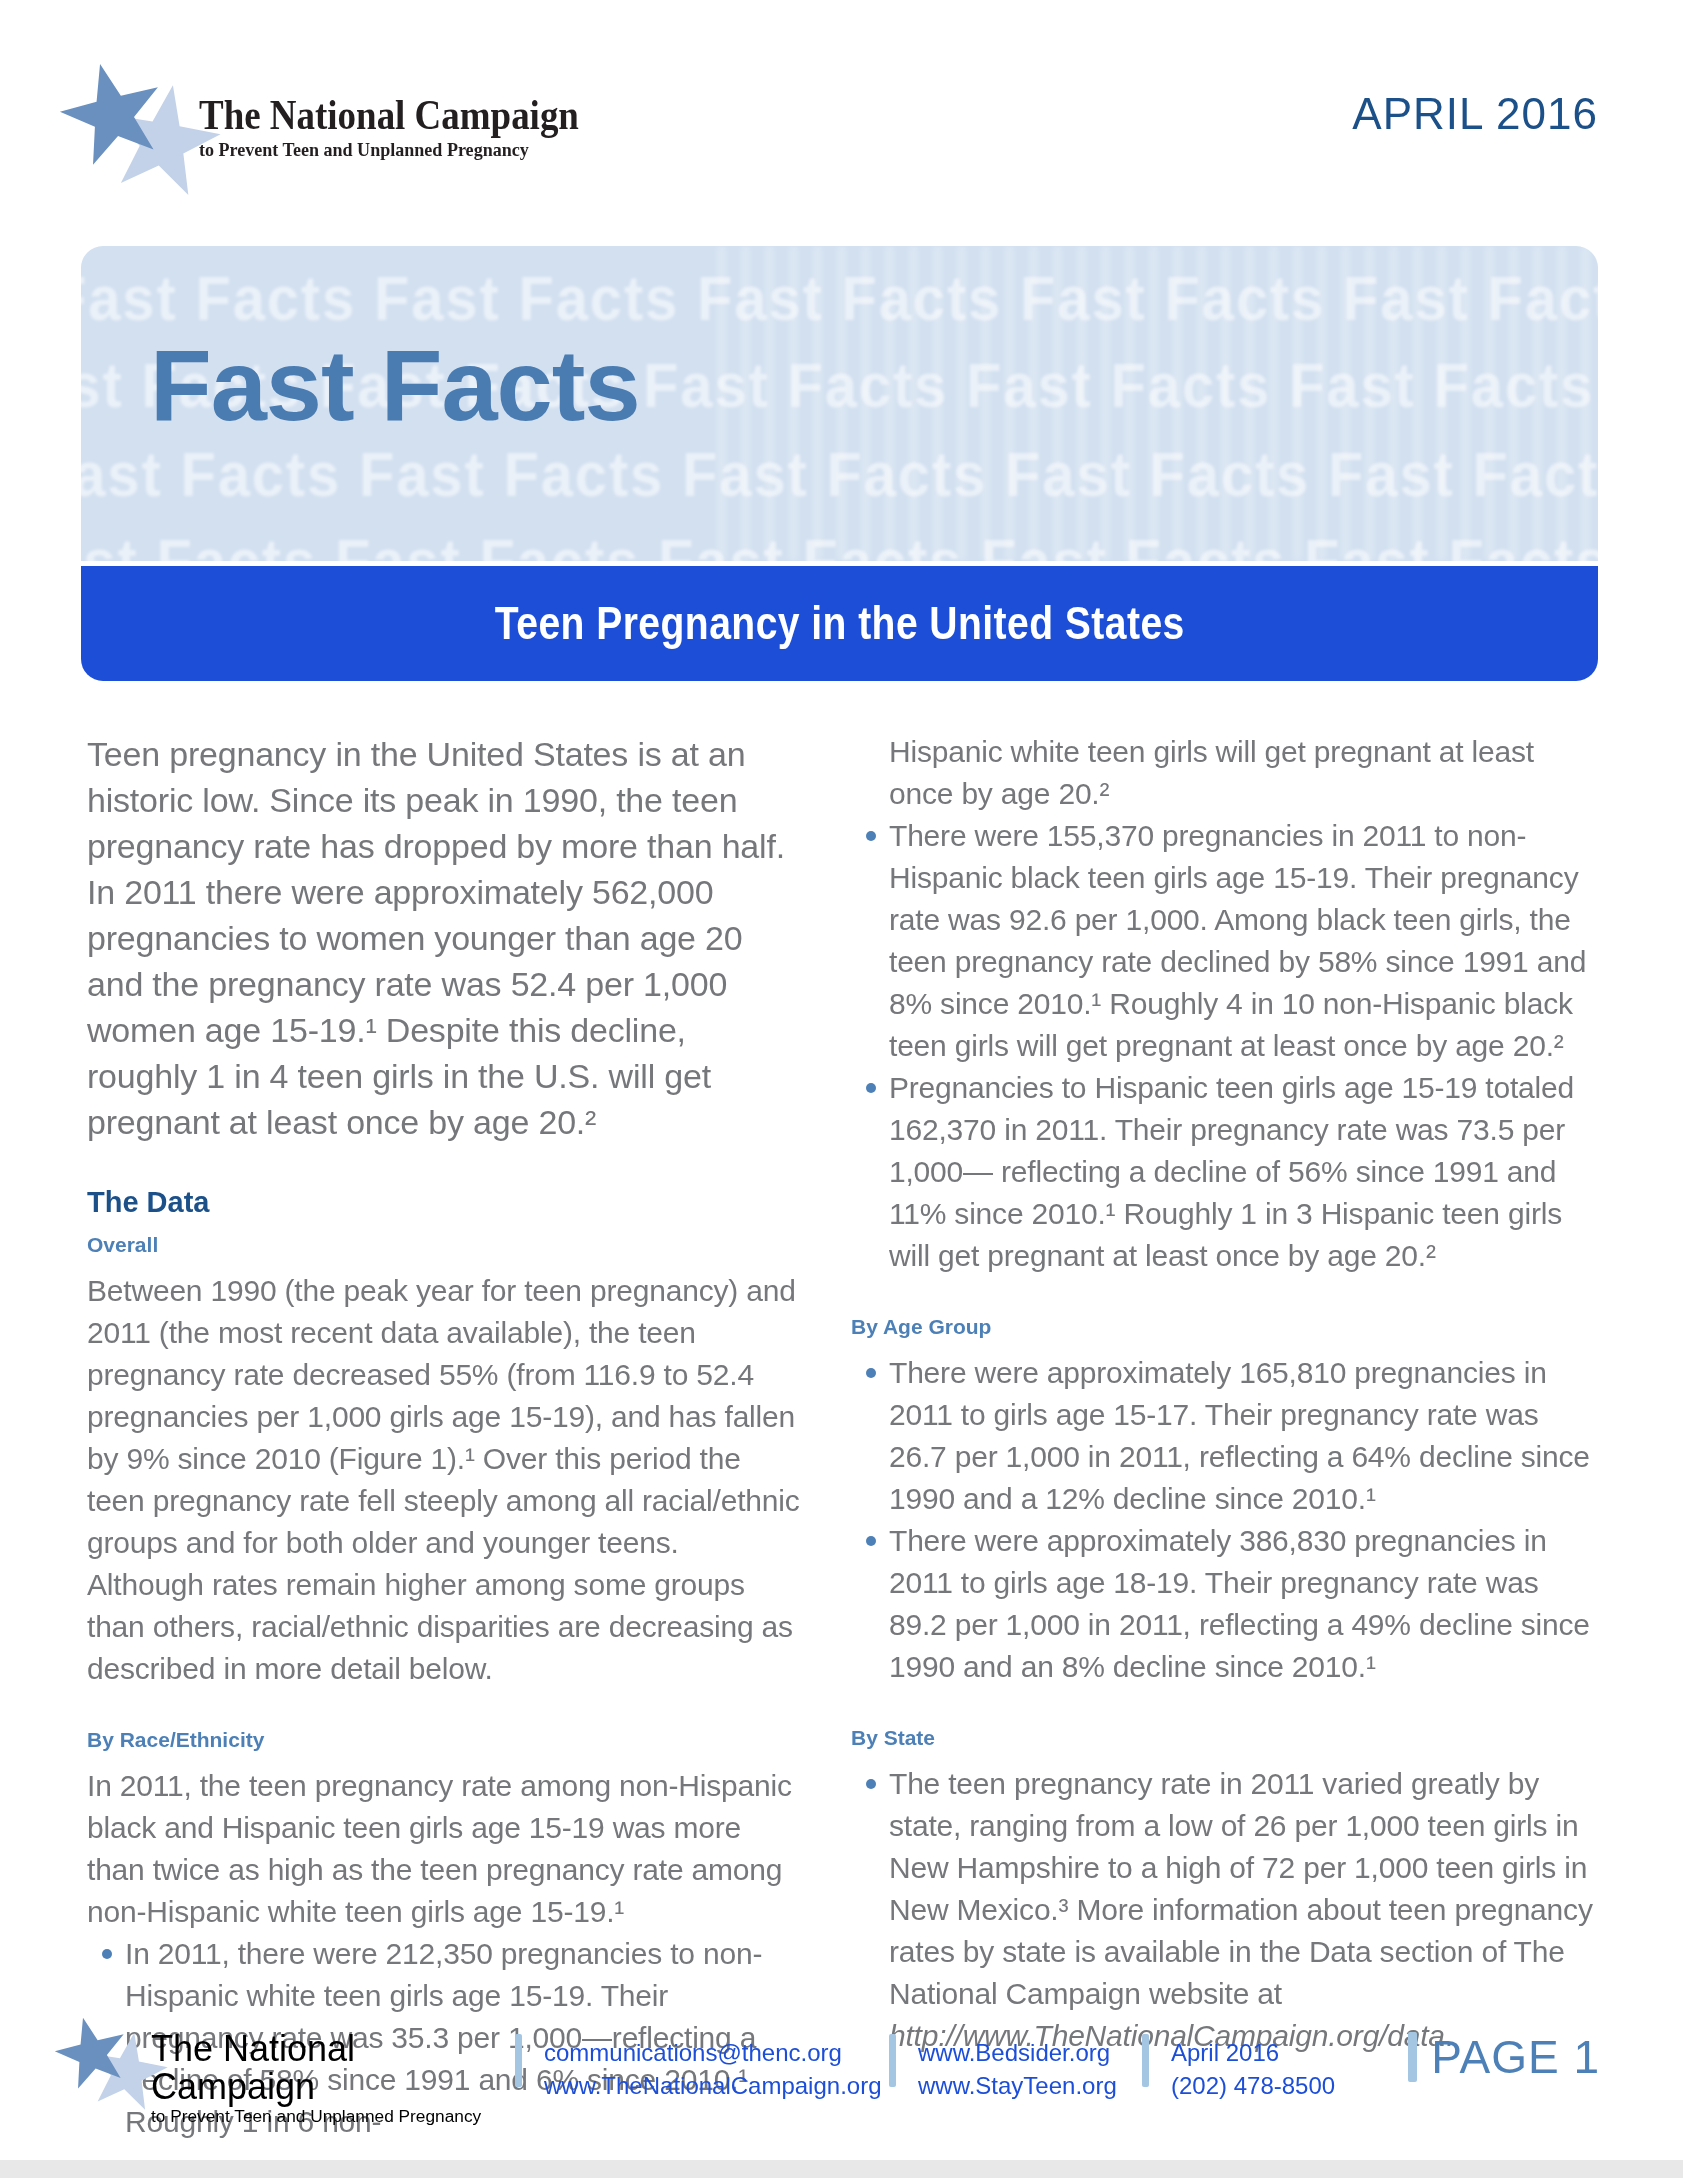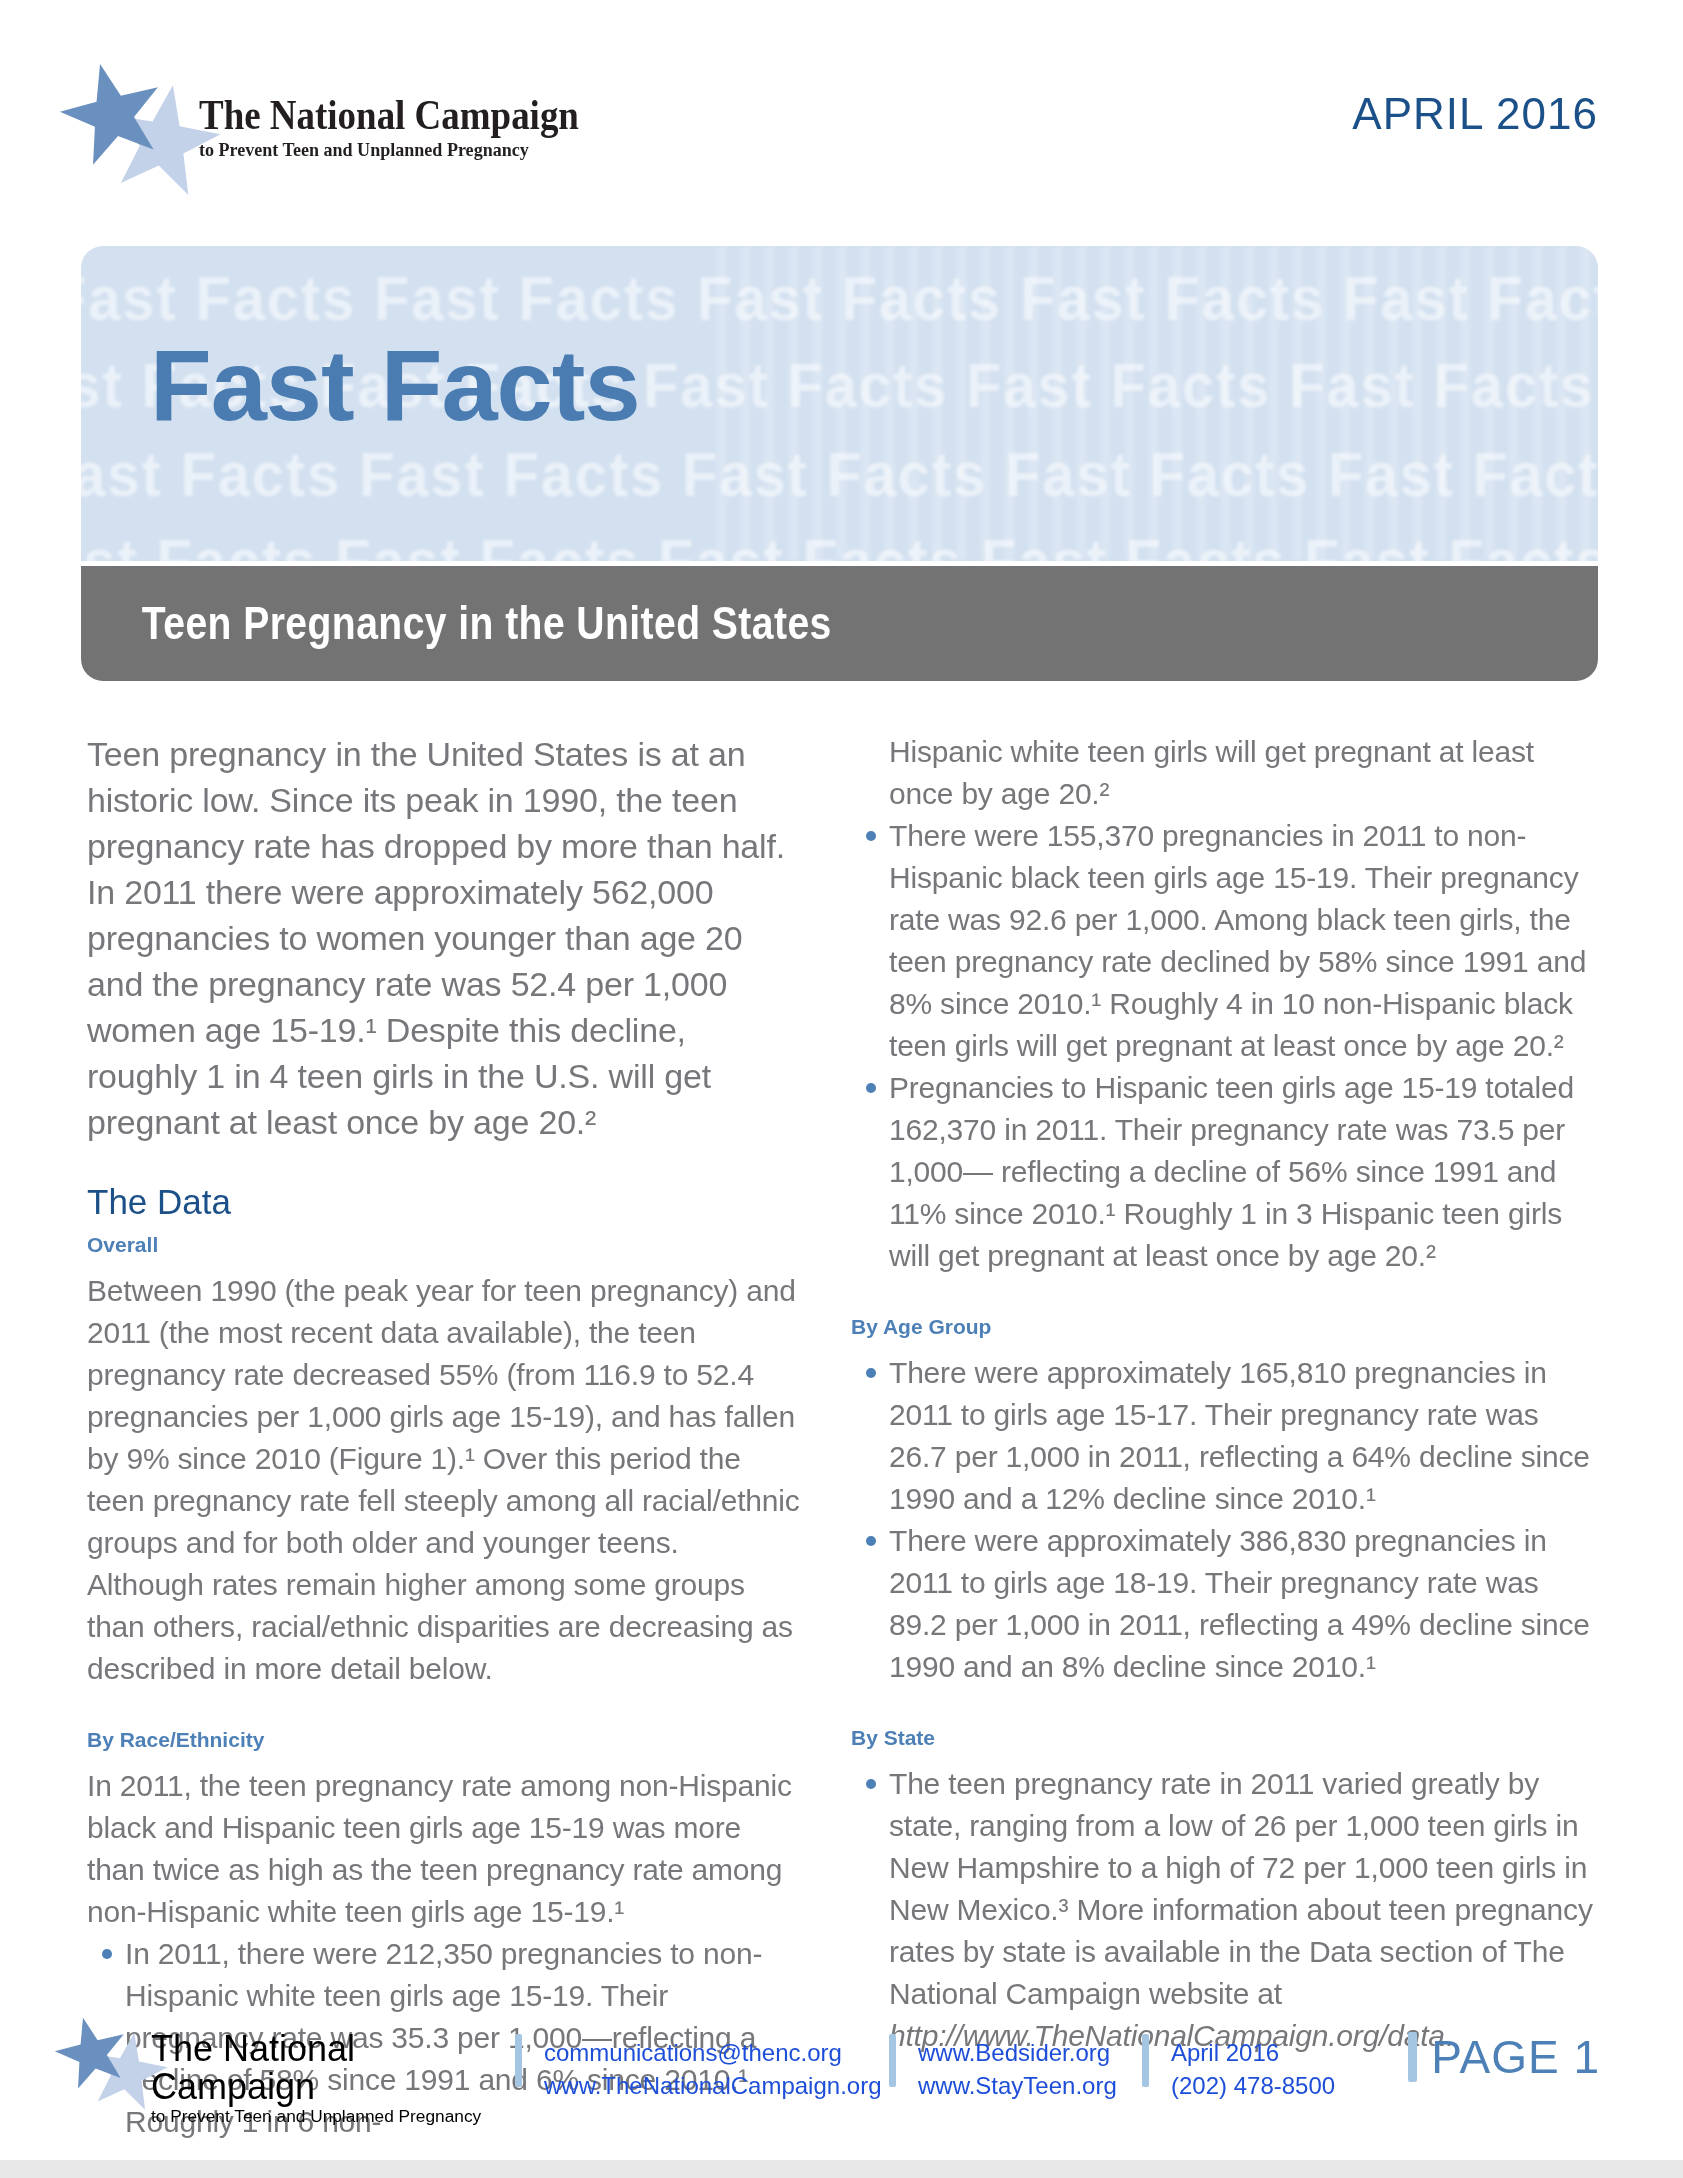--- a/index.html
+++ b/index.html
@@ -44,34 +44,34 @@
     background:repeating-linear-gradient(90deg, rgba(255,255,255,.30) 0 7px, rgba(255,255,255,0) 7px 24px);
     filter:blur(3px);
   }
   .banner-title{
     position:absolute;left:69px;top:85px;z-index:3;
     font-size:101px;line-height:109px;font-weight:700;letter-spacing:-1px;color:#4a7cb2;
   }
   
   .title-bar{
     position:absolute;left:81px;top:566px;width:1517px;height:115px;
-    background:#737373;border-radius:0 0 22px 22px;text-align:left;
+    background:#1d4ed8;border-radius:0 0 22px 22px;text-align:center;
   }
   .title-bar .bar-text{
     display:inline-block;transform:scaleX(.85);transform-origin:center;
     color:#ffffff;font-weight:700;font-size:46px;line-height:115px;letter-spacing:0.5px;white-space:nowrap;
   }
   
   .columns{
     position:absolute;left:87px;top:731px;width:1509px;
     display:grid;grid-template-columns:713px 744px;column-gap:51px;align-content:start;
     color:#76777a;
   }
   .intro{font-size:34px;line-height:46px;letter-spacing:-0.2px;margin:0 0 36px 0;}
-  .h-dark{font-size:35px;line-height:42px;color:#1c5089;font-weight:400;margin:0 0 2px 0;}
+  .h-dark{font-size:29px;line-height:42px;color:#1c5089;font-weight:700;margin:0 0 2px 0;}
   .h-blue{font-size:21px;line-height:39px;color:#4d80b6;font-weight:700;margin:0 0 6px 0;}
   .mt{margin-top:30px;}
   .body-p{font-size:30px;line-height:42px;letter-spacing:-0.2px;margin:0;}
   .bullet{position:relative;padding-left:38px;font-size:30px;line-height:42px;letter-spacing:-0.2px;}
   .bullet .dot{
     position:absolute;left:15px;top:16px;width:10px;height:10px;border-radius:50%;
     background:#4d80b6;
   }
   .cont{padding-left:38px;}
   .italic{font-style:italic;}

